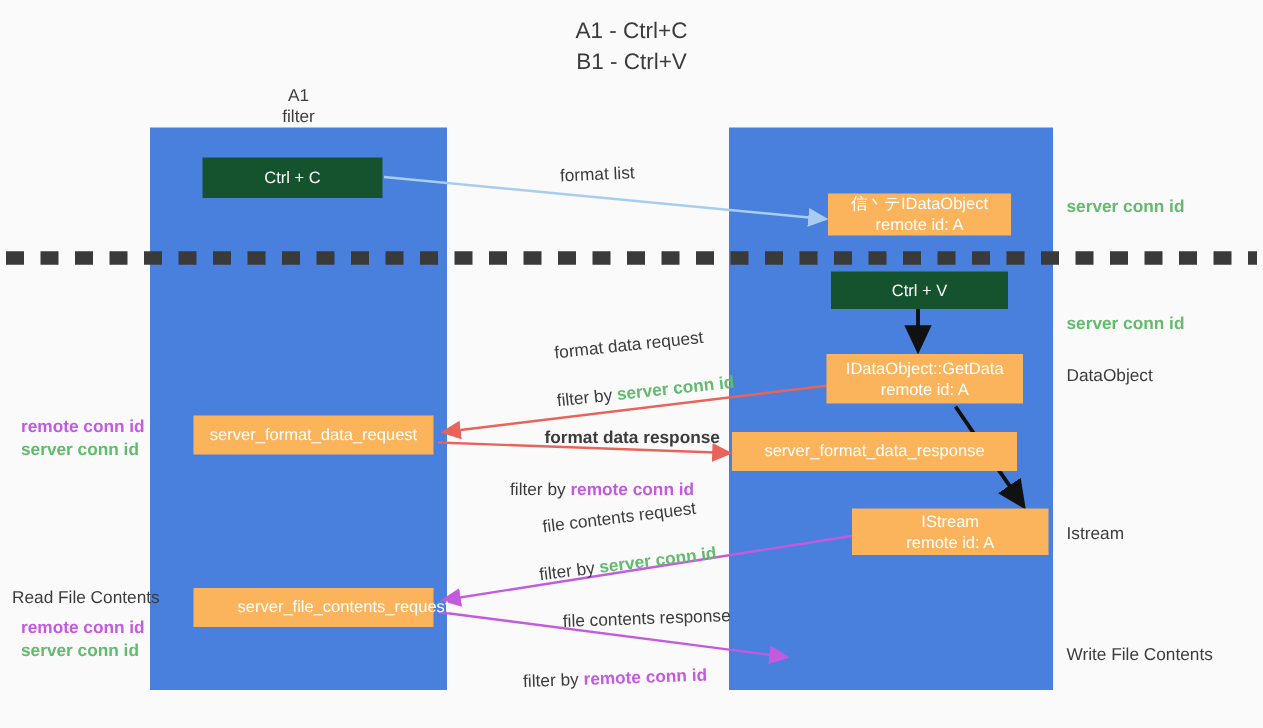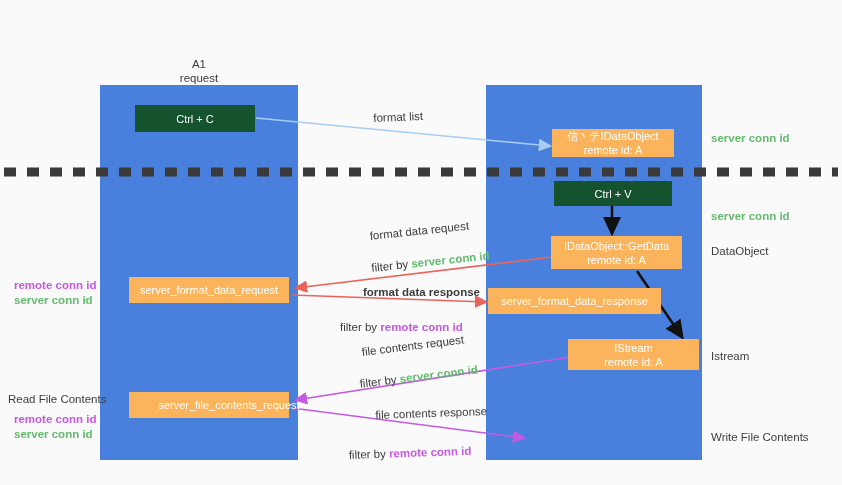--- a/index.html
+++ b/index.html
@@ -29,26 +29,28 @@
   .lbl.mixed{font-weight:normal;color:#3c3c3c;}
   .lbl .g{color:#63bb6e;font-weight:bold;}
   .lbl .p{color:#c35ae0;font-weight:bold;}
   .rot{transform-origin:left top;}
 </style>
 </head>
 <body>
 
 <div class="canvas">
 
+  <div class="title">A1 - Ctrl+C
+B1 - Ctrl+V</div>
 
   <div class="col" style="left:100px;top:85px;width:198px;height:375px;"></div>
   <div class="col" style="left:486px;top:85px;width:216px;height:375px;"></div>
 
   <div class="colhdr" style="left:100px;top:57px;width:198px;">A1
-request</div>
+filter</div>
 
   <svg class="layer" viewBox="0 0 842 485">
     <defs>
       <marker id="ah-blue" markerWidth="9" markerHeight="9" refX="7" refY="4.5" orient="auto">
         <path d="M0,0.6 L8.5,4.5 L0,8.4 z" fill="#a8cdf0"></path>
       </marker>
       <marker id="ah-red" markerWidth="9" markerHeight="9" refX="7" refY="4.5" orient="auto">
         <path d="M0,0.6 L8.5,4.5 L0,8.4 z" fill="#e8645a"></path>
       </marker>
       <marker id="ah-mag" markerWidth="9" markerHeight="9" refX="7" refY="4.5" orient="auto">
@@ -81,21 +83,21 @@
   <div class="box orange" style="left:552px;top:129px;width:122px;height:28px;">信丶テIDataObject
 remote id: A</div>
 
   <div class="box green" style="left:554px;top:181px;width:118px;height:25px;text-align:right;">Ctrl + V</div>
 
   <div class="box orange" style="left:551px;top:236px;width:131px;height:33px;">IDataObject::GetData
 remote id: A</div>
 
   <div class="box orange" style="left:129px;top:277px;width:160px;height:26px;">server_format_data_request</div>
 
-  <div class="box orange" style="left:488px;top:288px;width:173px;height:26px;">server_format_data_response</div>
+  <div class="box orange" style="left:488px;top:288px;width:190px;height:26px;">server_format_data_response</div>
 
   <div class="box orange" style="left:568px;top:339px;width:131px;height:31px;">IStream
 remote id: A</div>
 
   <div class="box orange" style="left:129px;top:392px;width:160px;height:26px;padding-left:40px;">server_file_contents_request</div>
 
 
   <div class="lbl rot" style="left:373px;top:111px;transform:rotate(-2.5deg);">format list</div>
 
   <div class="lbl rot" style="left:369px;top:229px;transform:rotate(-6deg);">format data request</div>

